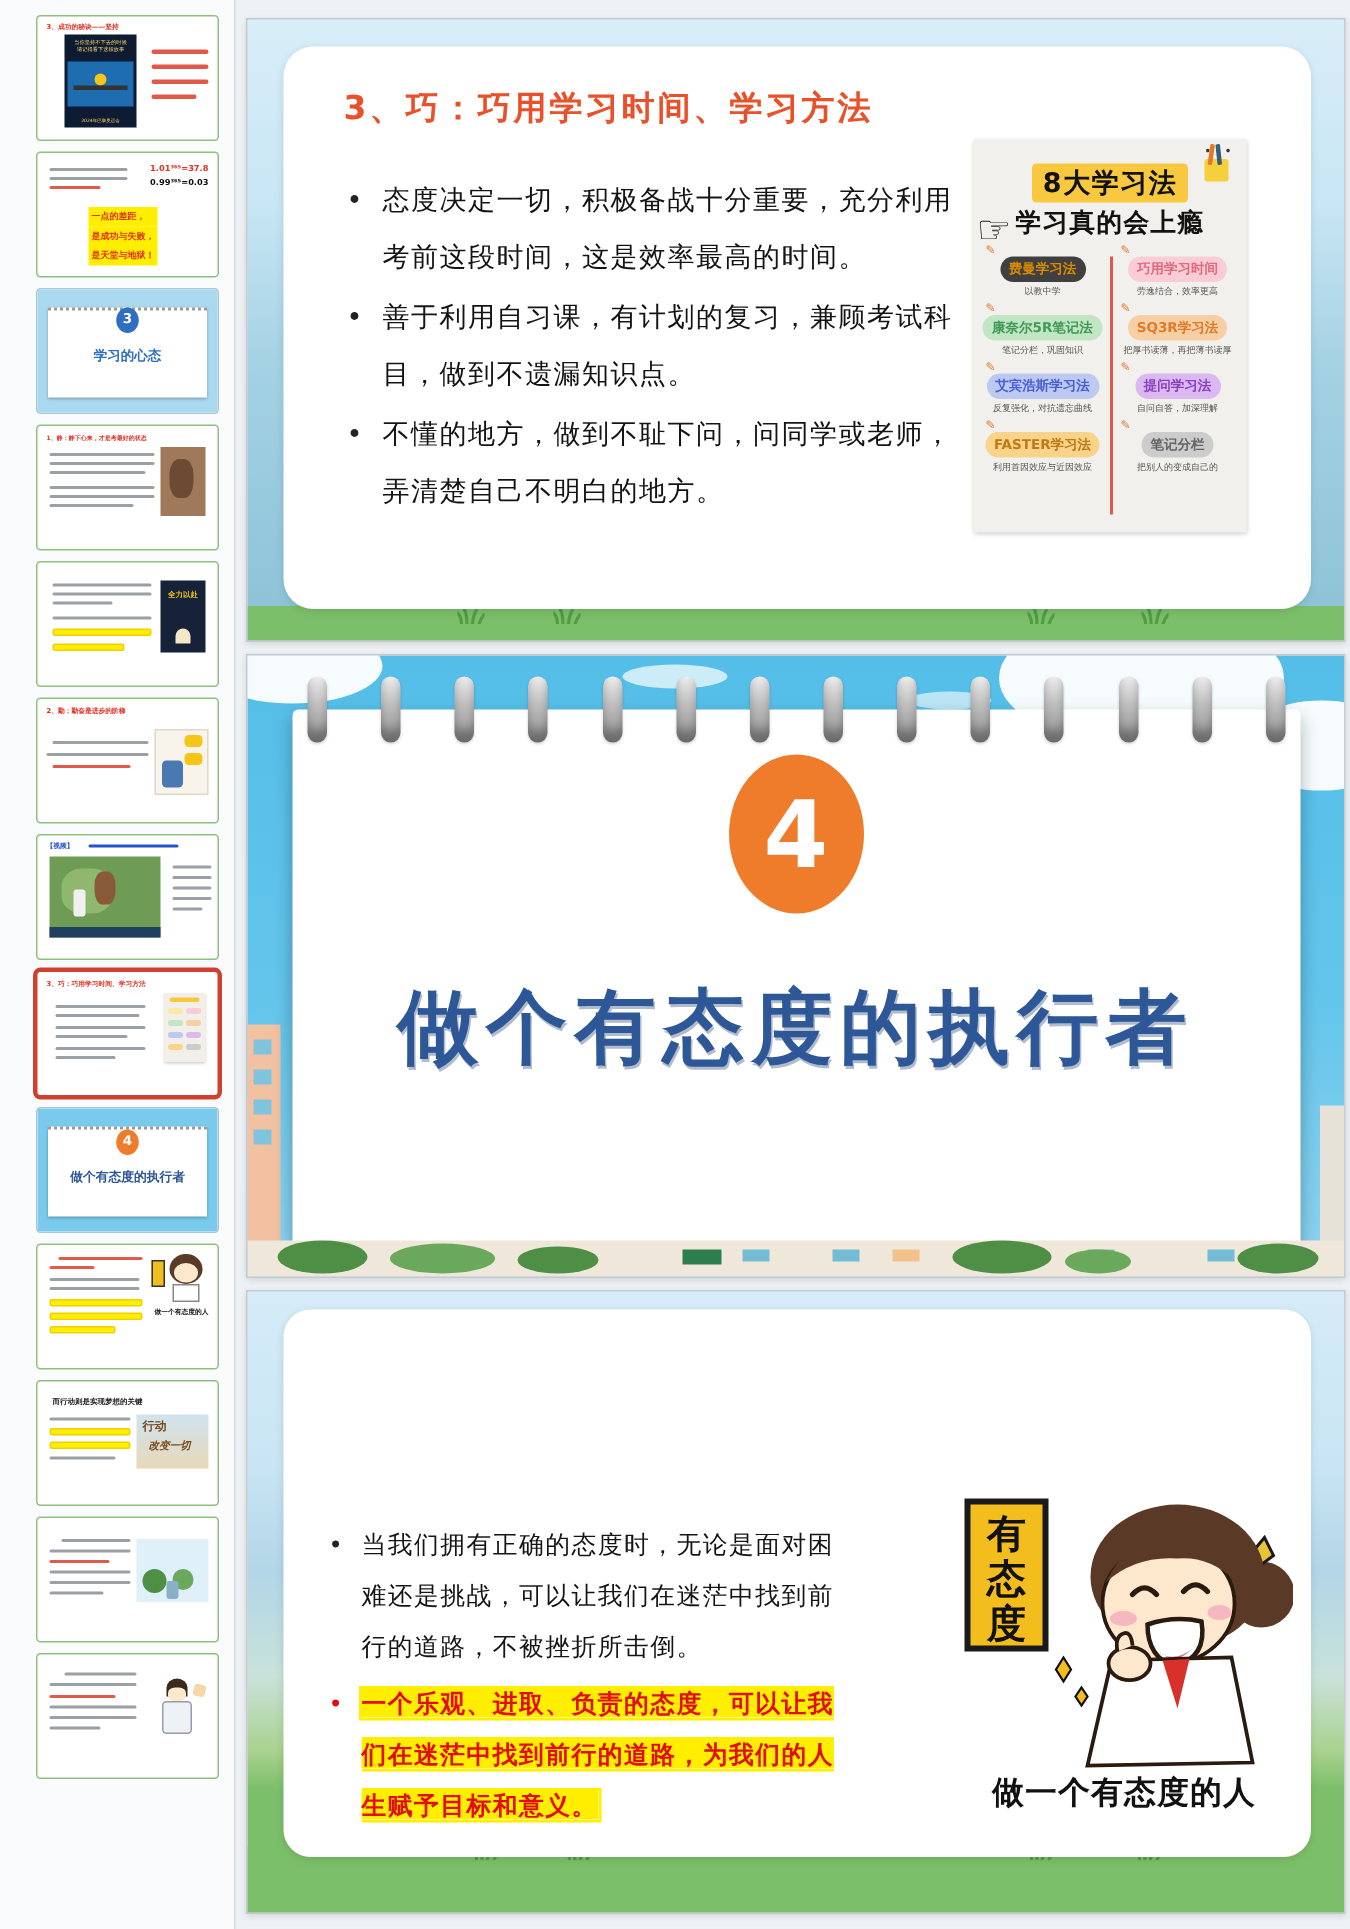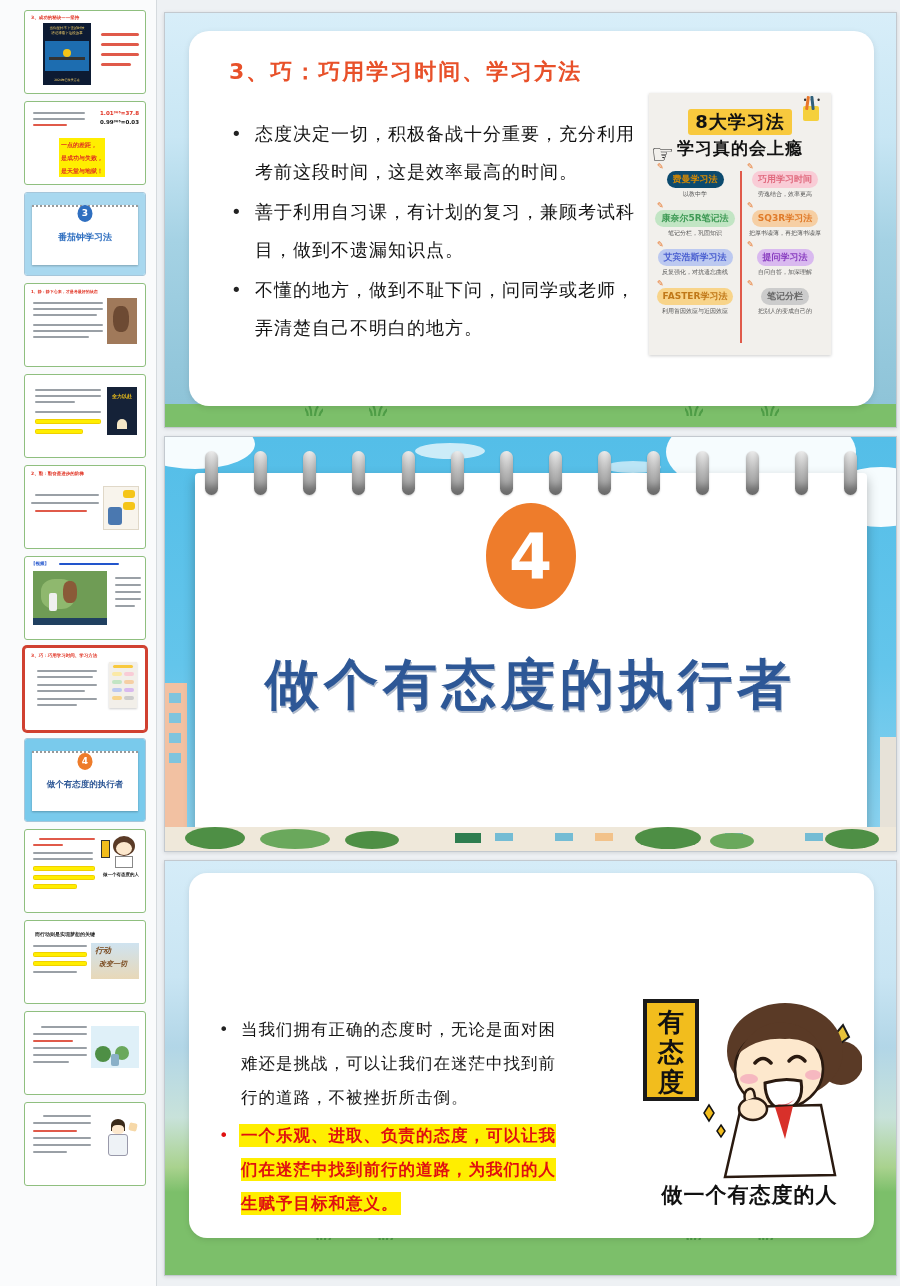--- a/index.html
+++ b/index.html
@@ -145,21 +145,21 @@
       <div style="background:#ffee00;padding:0 2px">一点的差距，</div>
       <div style="background:#ffee00;padding:0 2px">是成功与失败，</div>
       <div style="background:#ffee00;padding:0 2px">是天堂与地狱！</div>
     </div>
   </div>
 
   <div class="thumb sky" style="top:192px">
     <div class="mini-sky" style="background:#a9d8ef"></div>
     <div class="mini-page"></div>
     <div class="mini-circle" style="background:#2f6fc0;top:12px">3</div>
-    <div class="mini-title" style="color:#2f6fc0;font-size:9px;top:38px">番茄钟学习法</div>
+    <div class="mini-title" style="color:#2f6fc0;font-size:9px;top:38px">学习的心态</div>
   </div>
 
   <div class="thumb" style="top:283px">
     <div class="tinytitle" style="left:6px;top:5px;font-size:4px">1、静：静下心来，才是考最好的状态</div>
     <div class="bar" style="left:8px;top:18px;width:70px;height:2px"></div>
     <div class="bar" style="left:8px;top:24px;width:70px;height:2px"></div>
     <div class="bar" style="left:8px;top:30px;width:64px;height:2px"></div>
     <div class="bar" style="left:8px;top:40px;width:70px;height:2px"></div>
     <div class="bar" style="left:8px;top:46px;width:70px;height:2px"></div>
     <div class="bar" style="left:8px;top:52px;width:56px;height:2px"></div>
@@ -254,21 +254,21 @@
     </div>
   </div>
 
   <div class="thumb" style="top:920px">
     <div class="abs" style="left:10px;top:10px;font-size:5px;font-weight:700;color:#222">而行动则是实现梦想的关键</div>
     <div class="bar" style="left:8px;top:24px;width:54px;height:2px"></div>
     <div class="bar yel" style="left:8px;top:31px;width:54px"></div>
     <div class="bar yel" style="left:8px;top:40px;width:54px"></div>
     <div class="bar" style="left:8px;top:50px;width:44px;height:2px"></div>
     <div class="abs" style="right:6px;top:22px;width:48px;height:36px;background:linear-gradient(180deg,#cfe3f0,#e8d8b8)">
-      <div style="position:absolute;left:4px;top:2px;font-size:8px;font-weight:800;color:#7a4a1e;font-style:italic">行动</div>
+      <div style="position:absolute;left:4px;top:2px;font-size:8px;font-weight:800;color:#7a4a1e;">行动</div>
       <div style="position:absolute;left:8px;top:16px;font-size:7px;font-weight:800;color:#7a4a1e;font-style:italic">改变一切</div>
     </div>
   </div>
 
   <div class="thumb" style="top:1011px">
     <div class="bar" style="left:16px;top:14px;width:46px;height:2px"></div>
     <div class="bar" style="left:8px;top:21px;width:54px;height:2px"></div>
     <div class="bar red" style="left:8px;top:28px;width:40px;height:2px"></div>
     <div class="bar" style="left:8px;top:35px;width:54px;height:2px"></div>
     <div class="bar" style="left:8px;top:42px;width:54px;height:2px"></div>
@@ -336,21 +336,21 @@
           <i class="p1"></i>
           <i class="p2"></i>
         </div>
       <div class="hand">☞</div>
       <div class="t1wrap"><span class="t1">8大学习法</span></div>
       <div class="t2">学习真的会上瘾</div>
       <div class="divider"></div>
       <div class="grid">
         <div class="pill-cell">
           <span class="pencil">✎</span>
-          <span class="pill" style="background:#0c4a6e;color:#d88a00">费曼学习法</span>
+          <span class="pill" style="background:#404040;color:#d88a00">费曼学习法</span>
           <div class="pill-sub">以教中学</div>
         </div>
         <div class="pill-cell">
           <span class="pencil">✎</span>
           <span class="pill" style="background:#f9ccd6;color:#e06a7e">巧用学习时间</span>
           <div class="pill-sub">劳逸结合，效率更高</div>
         </div>
         <div class="pill-cell">
           <span class="pencil">✎</span>
           <span class="pill" style="background:#c2e5c4;color:#3e9a55">康奈尔5R笔记法</span>

